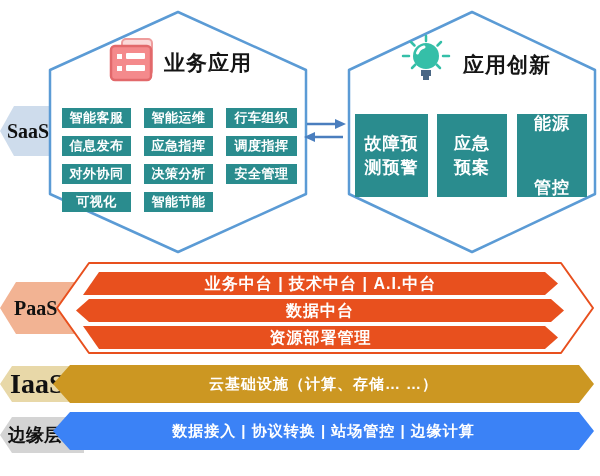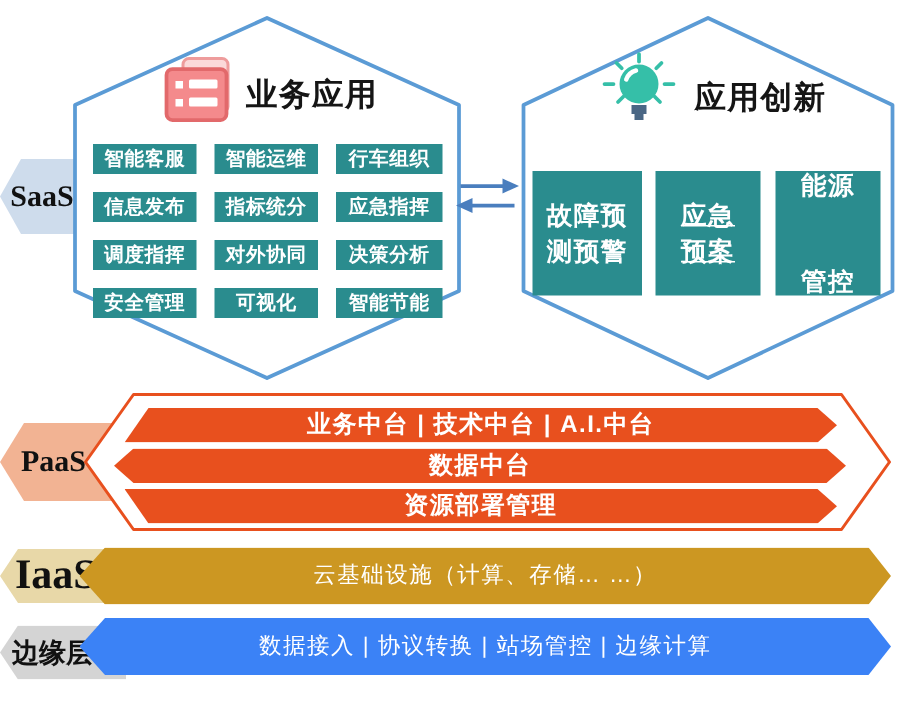--- a/index.html
+++ b/index.html
@@ -25,43 +25,43 @@
   .shapes{position:absolute;left:0;top:0;z-index:2;}
   
   .content{position:absolute;left:0;top:0;width:600px;height:476px;z-index:3;padding-left:12px;}
   .hex-title{position:absolute;font-size:21px;font-weight:bold;color:#151515;letter-spacing:1px;}
   .title-business{left:164px;top:49px;}
   .title-innovation{left:463px;top:51px;}
   .icon-wrap{position:absolute;}
   .icon-business{left:106px;top:37px;}
   .icon-bulb{left:399px;top:34px;}
   
-  .btn-grid{position:absolute;left:62px;top:96px;display:grid;
-    grid-template-columns:69px 69px 71px;column-gap:13px;row-gap:8px;gap:12px;}
+  .btn-grid{position:absolute;left:62px;top:108px;display:grid;
+    grid-template-columns:69px 69px 71px;column-gap:13px;row-gap:8px;}
   .hex-btn{height:20px;background:#2A8C8E;color:#fff;font-size:13px;font-weight:bold;
     display:flex;align-items:center;justify-content:center;letter-spacing:0.5px;}
   
   .inno-box{position:absolute;top:114px;height:83px;background:#2A8C8E;color:#fff;
     font-size:17px;font-weight:bold;display:flex;flex-direction:column;
     align-items:center;justify-content:center;line-height:24px;letter-spacing:1px;}
   .box-1{left:355px;width:73px;}
-  .box-2{left:437px;width:70px;text-decoration:underline;}
+  .box-2{left:437px;width:70px;}
   .box-3{left:517px;width:70px;gap:40px;}
   
   .pbar{position:absolute;background:#E8501E;color:#fff;font-size:16px;font-weight:bold;
     text-align:center;line-height:23px;height:23px;letter-spacing:1px;}
   .pbar-1{left:83px;top:272px;width:475px;
     clip-path:polygon(16px 0,462px 0,475px 50%,462px 100%,0 100%);}
   .pbar-2{left:76px;top:299px;width:488px;
     clip-path:polygon(13px 0,475px 0,488px 50%,475px 100%,13px 100%,0 50%);}
   .pbar-3{left:83px;top:326px;width:475px;
     clip-path:polygon(0 0,462px 0,475px 50%,462px 100%,16px 100%);}
   
   .wide-bar{position:absolute;left:53px;width:541px;height:38px;color:#fff;
-    font-size:15px;font-weight:normal;text-align:center;line-height:38px;letter-spacing:1px;
+    font-size:15px;font-weight:bold;text-align:center;line-height:38px;letter-spacing:1px;
     clip-path:polygon(17px 0,526px 0,541px 50%,526px 100%,17px 100%,0 50%);}
   .bar-iaas{top:365px;background:#CC9722;}
   .bar-edge{top:412px;background:#3b82f6;}
 </style>
 </head>
 <body>
 
 <div class="canvas">
 
   <div class="tag tag-saas">
@@ -105,21 +105,20 @@
         <rect x="20" y="28" width="19" height="6" rx="1" fill="#ffffff"></rect>
       </svg>
     </div>
     <div class="hex-title title-business">业务应用</div>
 
     <div class="btn-grid">
       <div class="hex-btn">智能客服</div>
       <div class="hex-btn">智能运维</div>
       <div class="hex-btn">行车组织</div>
       <div class="hex-btn">信息发布</div>
-      <div class="hex-btn">指标统分</div>
       <div class="hex-btn">应急指挥</div>
       <div class="hex-btn">调度指挥</div>
       <div class="hex-btn">对外协同</div>
       <div class="hex-btn">决策分析</div>
       <div class="hex-btn">安全管理</div>
       <div class="hex-btn">可视化</div>
       <div class="hex-btn">智能节能</div>
     </div>
 
     <div class="icon-wrap icon-bulb">

